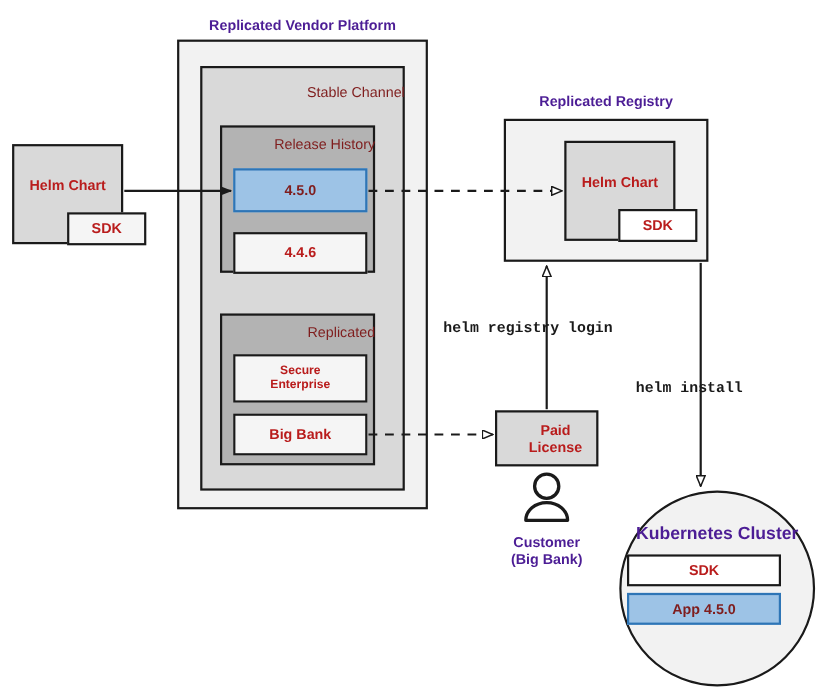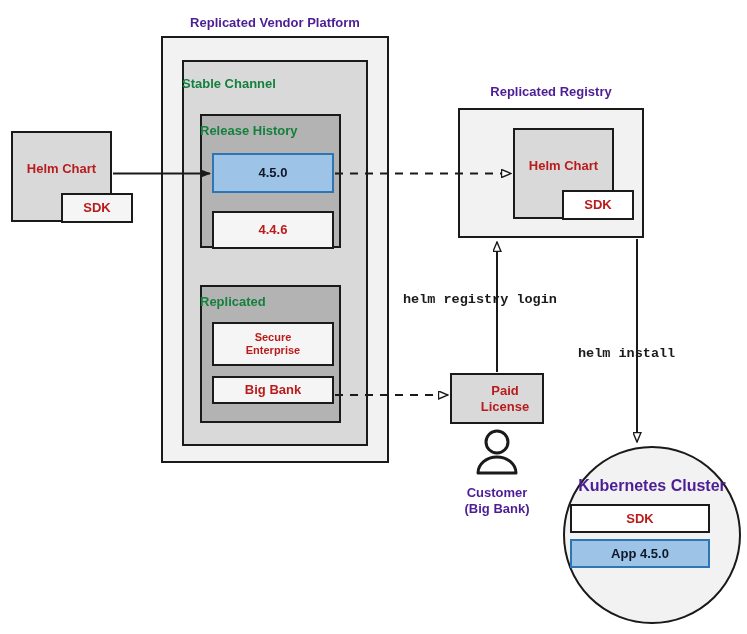--- a/index.html
+++ b/index.html
@@ -36,30 +36,30 @@
     box-sizing: border-box;
     text-align: center;
     font-weight: bold;
     color: #4c1d95;
     line-height: 1.2;
   }
   .grp-title {
     position: absolute;
     left: 0;
     right: 0;
-    text-align: left;
-    font-weight: bold;
-    color: #15803d;
+    text-align: right;
+    font-weight: normal;
+    color: #7f1d1d;
   }
   .fill-white  { background: #ffffff; }
   .fill-near   { background: #f5f5f5; }
   .fill-l1     { background: #f2f2f2; }
   .fill-l2     { background: #d9d9d9; }
   .fill-l3     { background: #b3b3b3; }
-  .fill-blue   { background: #9dc3e6; border-color: #2e75b6; color: #0f172a; }
+  .fill-blue   { background: #9dc3e6; border-color: #2e75b6; color: #7f1d1d; }
 
   svg.edges {
     position: absolute;
     left: 0;
     top: 0;
     width: 747px;
     height: 634px;
     pointer-events: none;
     overflow: visible;
   }
@@ -96,21 +96,21 @@
   <div class="node fill-blue" style="left:212px; top:153px; width:122px; height:40px; font-size:13px;">4.5.0</div>
 
   <div class="node fill-near" style="left:212px; top:211px; width:122px; height:38px; font-size:13px;">4.4.6</div>
 
   <div class="node fill-l3" style="left:200px; top:285px; width:141px; height:138px;"></div>
   <div class="grp-title" style="left:200px; top:294px; width:141px; font-size:13px;">Replicated</div>
 
   <div class="node fill-near" style="left:212px; top:322px; width:122px; height:44px; font-size:11px; white-space:pre-line;">Secure
 Enterprise</div>
 
-  <div class="node fill-near" style="left:212px; top:376px; width:122px; height:28px; font-size:13px;">Big Bank</div>
+  <div class="node fill-near" style="left:212px; top:376px; width:122px; height:38px; font-size:13px;">Big Bank</div>
 
   <div class="node fill-l2" style="left:11px; top:131px; width:101px; height:91px; font-size:13px; align-items:center; justify-content:center;">
     <span style="position:relative; top:-8px;">Helm Chart</span>
   </div>
   <div class="node fill-near" style="left:61px; top:193px; width:72px; height:30px; font-size:13px;">SDK</div>
 
   <div class="label-only" style="left:458px; top:84px; width:186px; font-size:13px;">Replicated Registry</div>
 
   <div class="node fill-l1" style="left:458px; top:108px; width:186px; height:130px;"></div>
 

